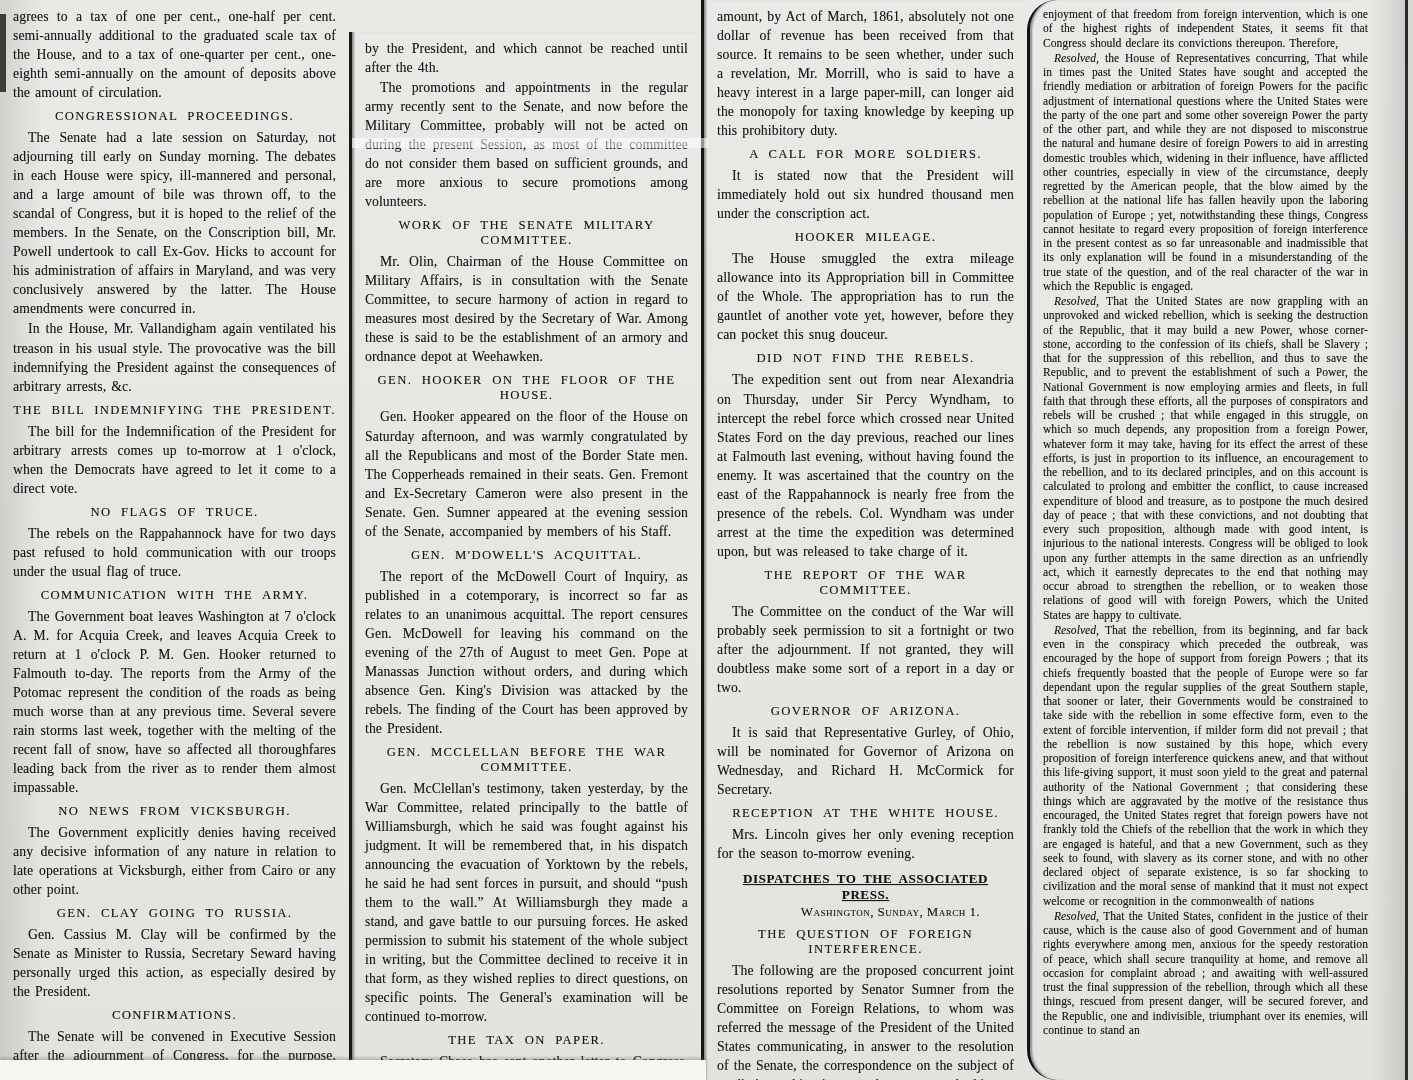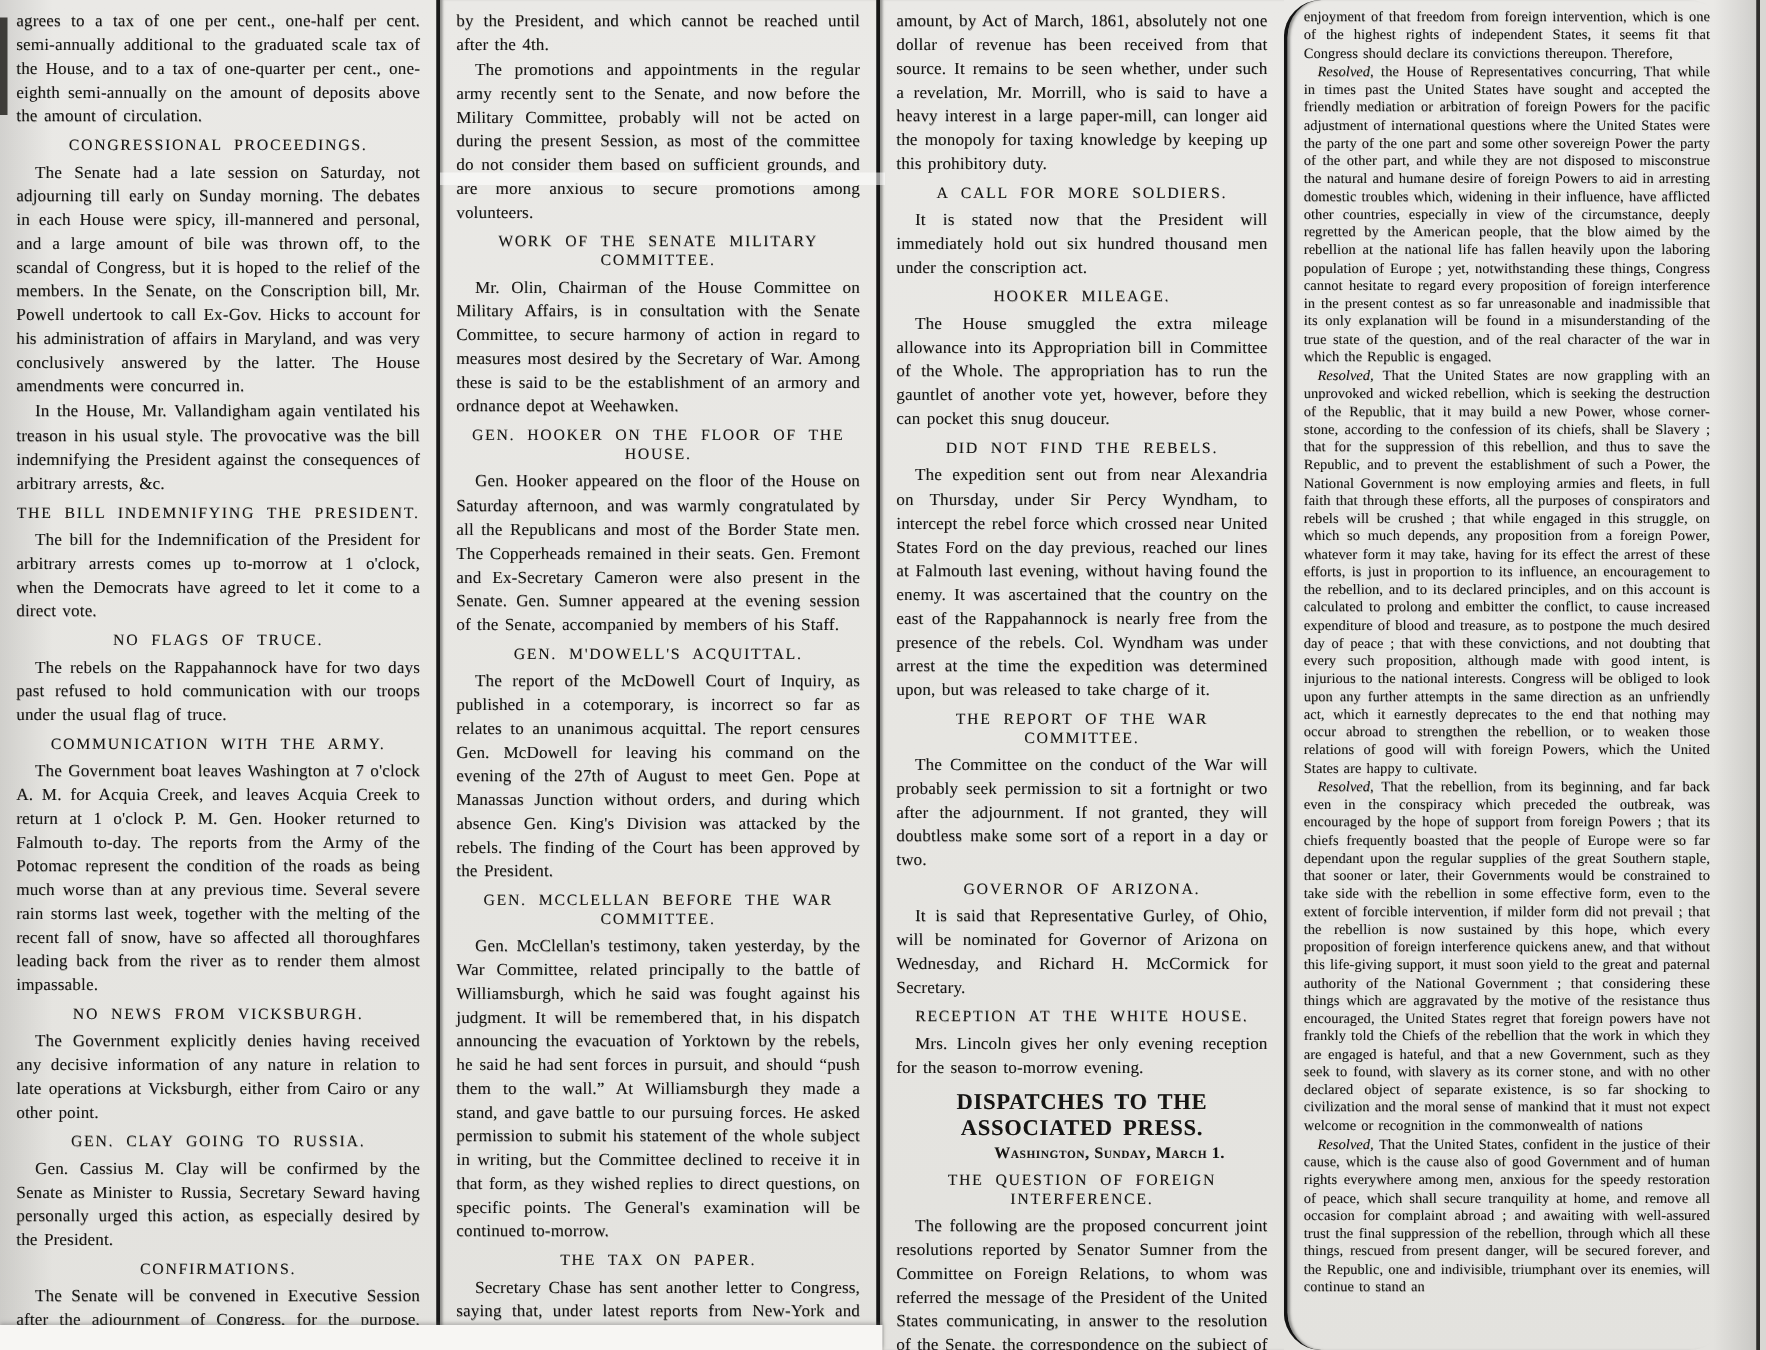--- a/index.html
+++ b/index.html
@@ -17,21 +17,21 @@
     display: flex;
     color: #161513;
   }
   .col {
     box-sizing: border-box;
     padding: 7px 13px 13px 13px;
     overflow: hidden;
     text-shadow: 0.3px 0.3px 0.4px rgba(25,22,20,0.35);
   }
   .col-0 { width: 349px; }
-  .col-1 { width: 352px; border-left: 3px solid #191919; box-shadow: inset 3px 0 2px -1px rgba(120,120,118,0.8); }
+  .col-1 { width: 352px; border-left: 3px solid #191919; box-shadow: inset 3px 0 2px -1px rgba(120,120,118,0.8); margin-top: 32px; }
   .col-2 { width: 326px; border-left: 3px solid #161616; box-shadow: inset 3px 0 2px -1px rgba(120,120,118,0.8); }
   .col-3 { width: 354px; border-left: 3px solid #141414; box-shadow: inset 3px 0 2px -1px rgba(120,120,118,0.8); border-radius: 30px; }
 
   .para {
     margin: 0 0 1px 0;
     text-align: justify;
     font-size: 13.6px;
     line-height: 1.40;
     text-indent: 15px;
     word-spacing: 1.5px;
@@ -47,31 +47,32 @@
     margin: 7px 0 4px 0;
     text-align: center;
     font-size: 12.6px;
     font-weight: normal;
     letter-spacing: 1.4px;
     word-spacing: 5px;
   }
   .head-lg {
     margin: 8px 0 2px 0;
     text-align: center;
-    font-size: 18px;
+    font-size: 13px;
     font-weight: bold;
     letter-spacing: 0.6px;
     word-spacing: 3px;
+    text-decoration: underline;
   }
   .dateline {
     margin: 0 0 2px 0;
     text-align: right;
     padding-right: 34px;
     font-size: 12.8px;
-    font-weight: bold;
+    font-weight: normal;
     font-variant: small-caps;
     letter-spacing: 0.5px;
   }
   .lead { font-style: italic; font-weight: normal; }
 
   
   .col.dense .para {
     font-size: 11.45px;
     line-height: 1.245;
     text-indent: 11px;

